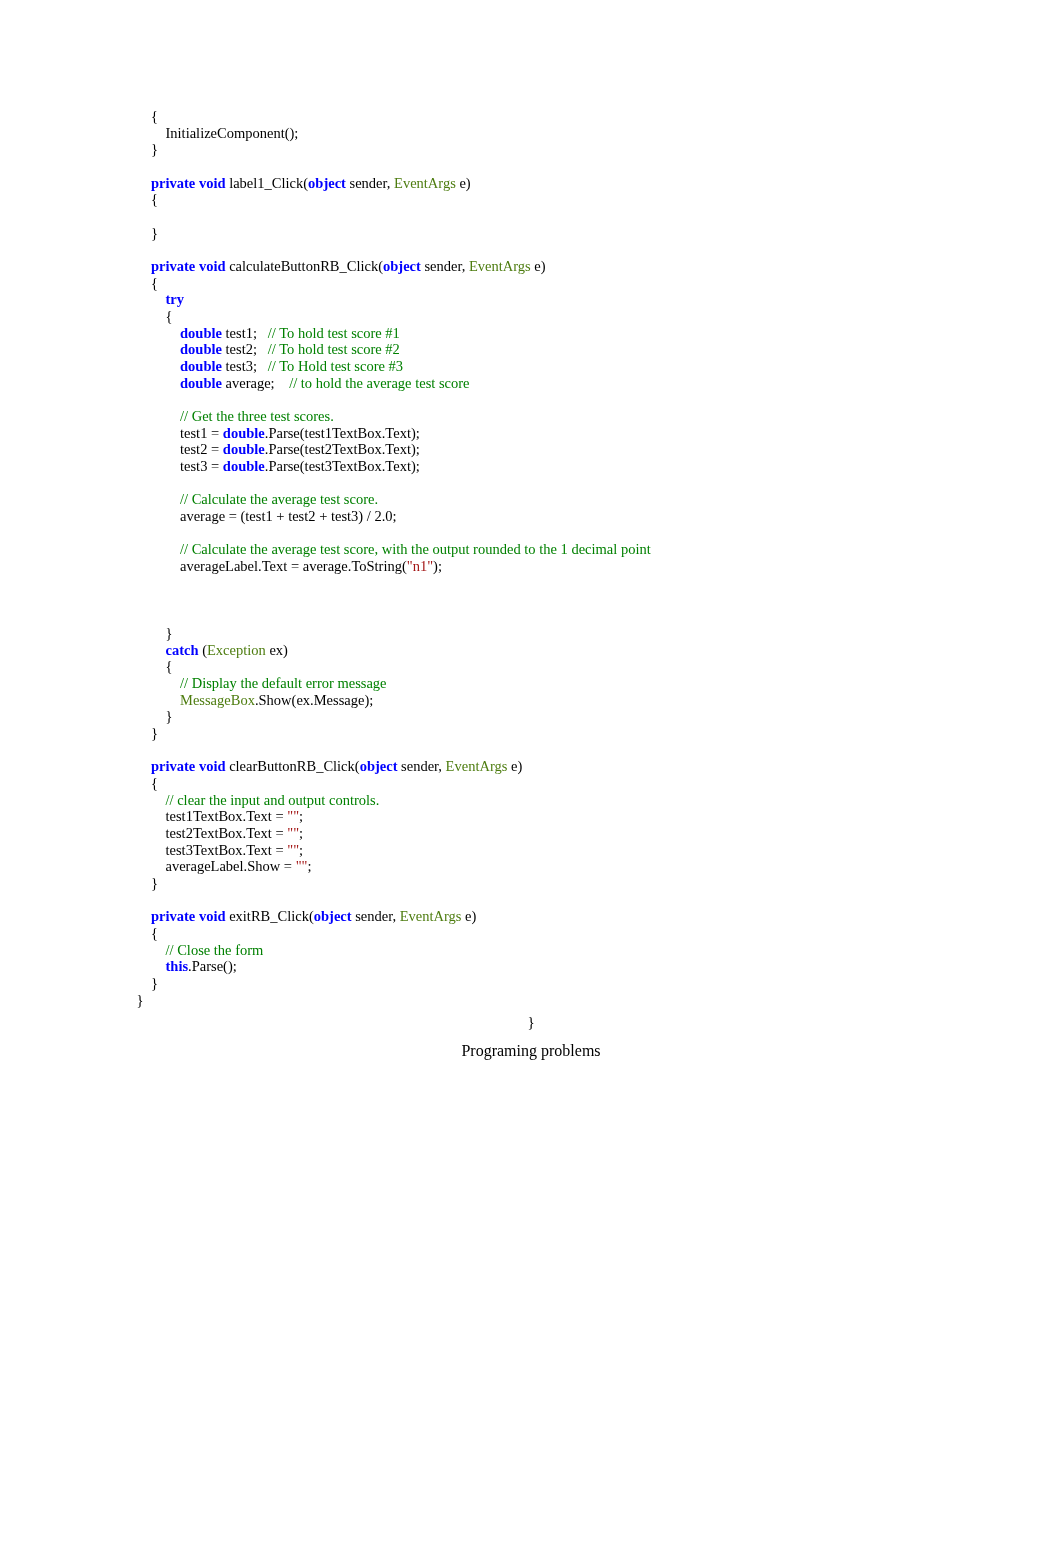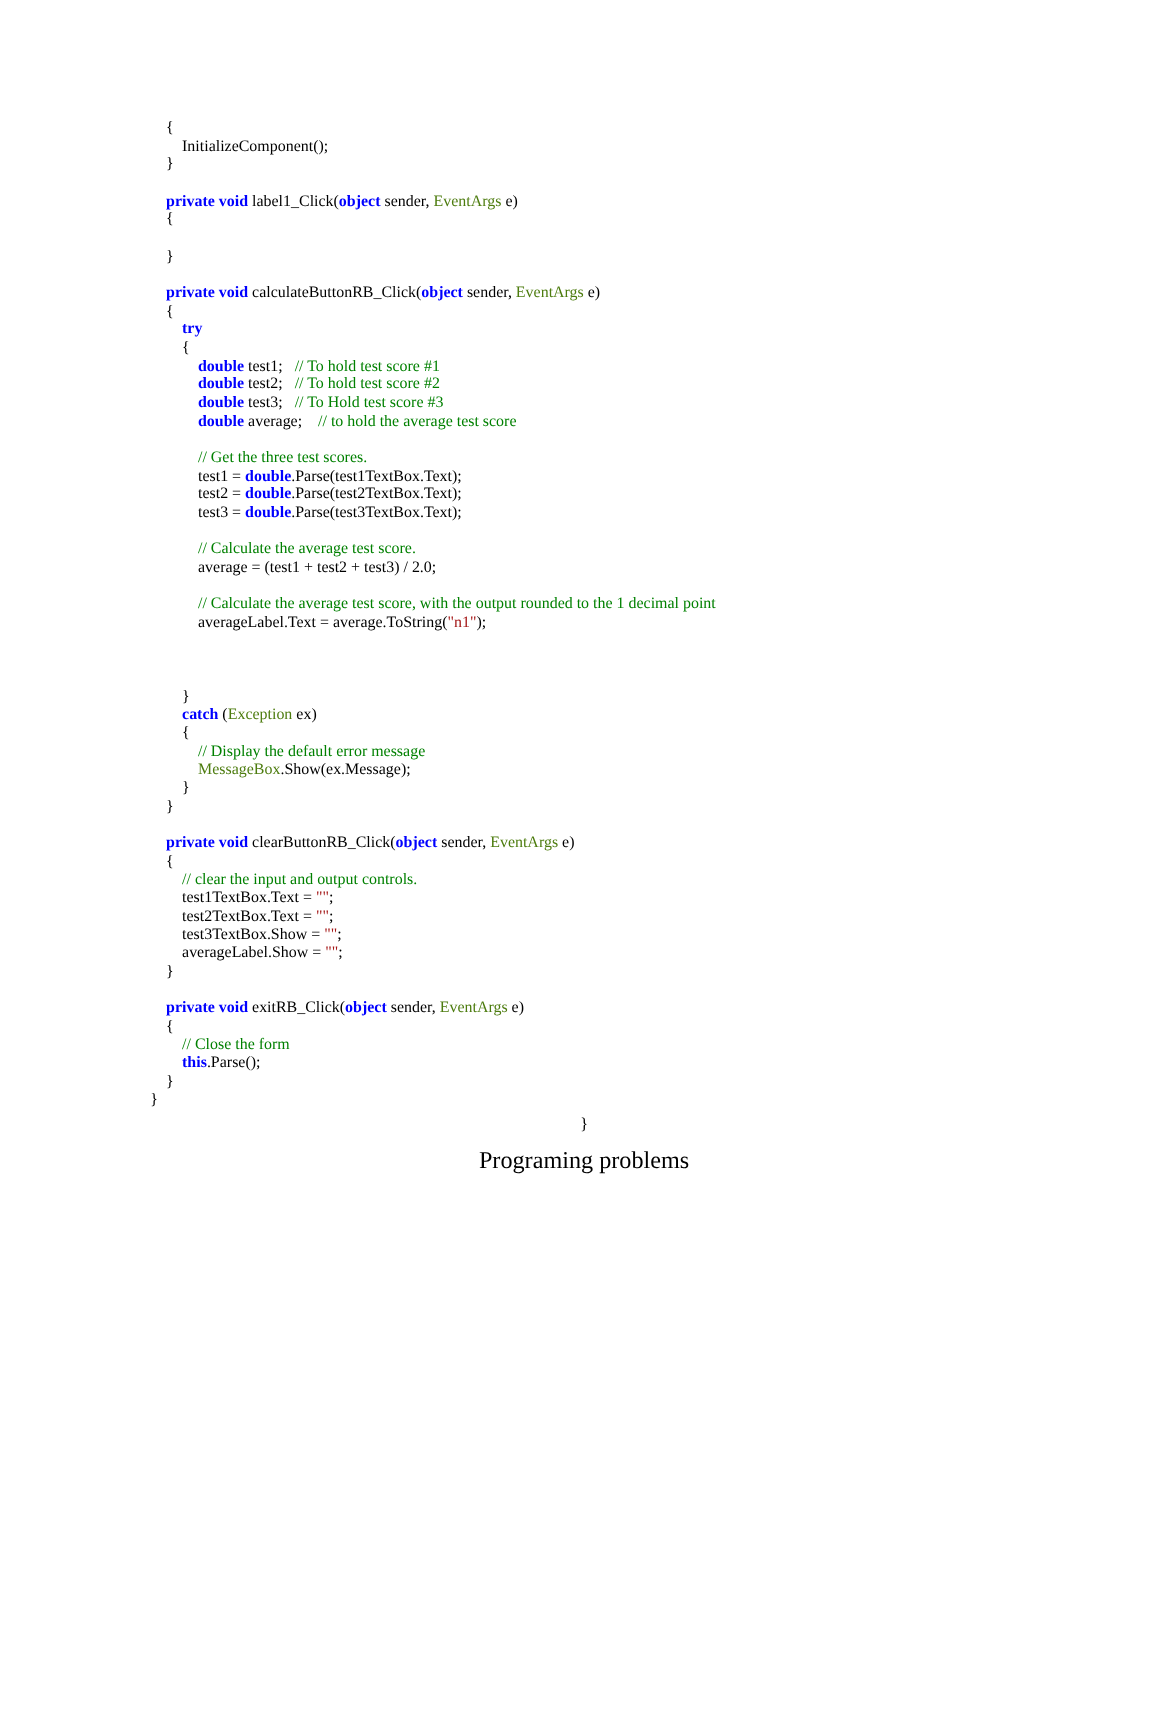--- a/index.html
+++ b/index.html
@@ -22,21 +22,21 @@
     .com  { color: #008000; } 
     .str  { color: #a31515; } 
     .txt  { color: #000000; }
     .closing-brace {
       text-align: center;
       font-size: 15px;
       margin-top: 6px;
     }
     .section-title {
       text-align: center;
-      font-size: 22px;
+      font-size: 16px;
       margin-top: 10px;
     }
   </style>
 </head>
 <body>
 
 <div class="code-block"><span class="txt">        {</span>
 <span class="txt">            InitializeComponent();</span>
 <span class="txt">        }</span>
 <span class="txt"></span>
@@ -73,21 +73,21 @@
 <span class="txt">                </span><span class="com">// Display the default error message</span>
 <span class="txt">                </span><span class="type">MessageBox</span><span class="txt">.Show(ex.Message);</span>
 <span class="txt">            }</span>
 <span class="txt">        }</span>
 <span class="txt"></span>
 <span class="txt">        </span><span class="kw">private</span><span class="txt"> </span><span class="kw">void</span><span class="txt"> clearButtonRB_Click(</span><span class="kw">object</span><span class="txt"> sender, </span><span class="type">EventArgs</span><span class="txt"> e)</span>
 <span class="txt">        {</span>
 <span class="txt">            </span><span class="com">// clear the input and output controls.</span>
 <span class="txt">            test1TextBox.Text = </span><span class="str">""</span><span class="txt">;</span>
 <span class="txt">            test2TextBox.Text = </span><span class="str">""</span><span class="txt">;</span>
-<span class="txt">            test3TextBox.Show = </span><span class="str">""</span><span class="txt">;</span>
+<span class="txt">            test3TextBox.Text = </span><span class="str">""</span><span class="txt">;</span>
 <span class="txt">            averageLabel.Show = </span><span class="str">""</span><span class="txt">;</span>
 <span class="txt">        }</span>
 <span class="txt"></span>
 <span class="txt">        </span><span class="kw">private</span><span class="txt"> </span><span class="kw">void</span><span class="txt"> exitRB_Click(</span><span class="kw">object</span><span class="txt"> sender, </span><span class="type">EventArgs</span><span class="txt"> e)</span>
 <span class="txt">        {</span>
 <span class="txt">            </span><span class="com">// Close the form</span>
 <span class="txt">            </span><span class="kw">this</span><span class="txt">.Parse();</span>
 <span class="txt">        }</span>
 <span class="txt">    }</span></div>
 

